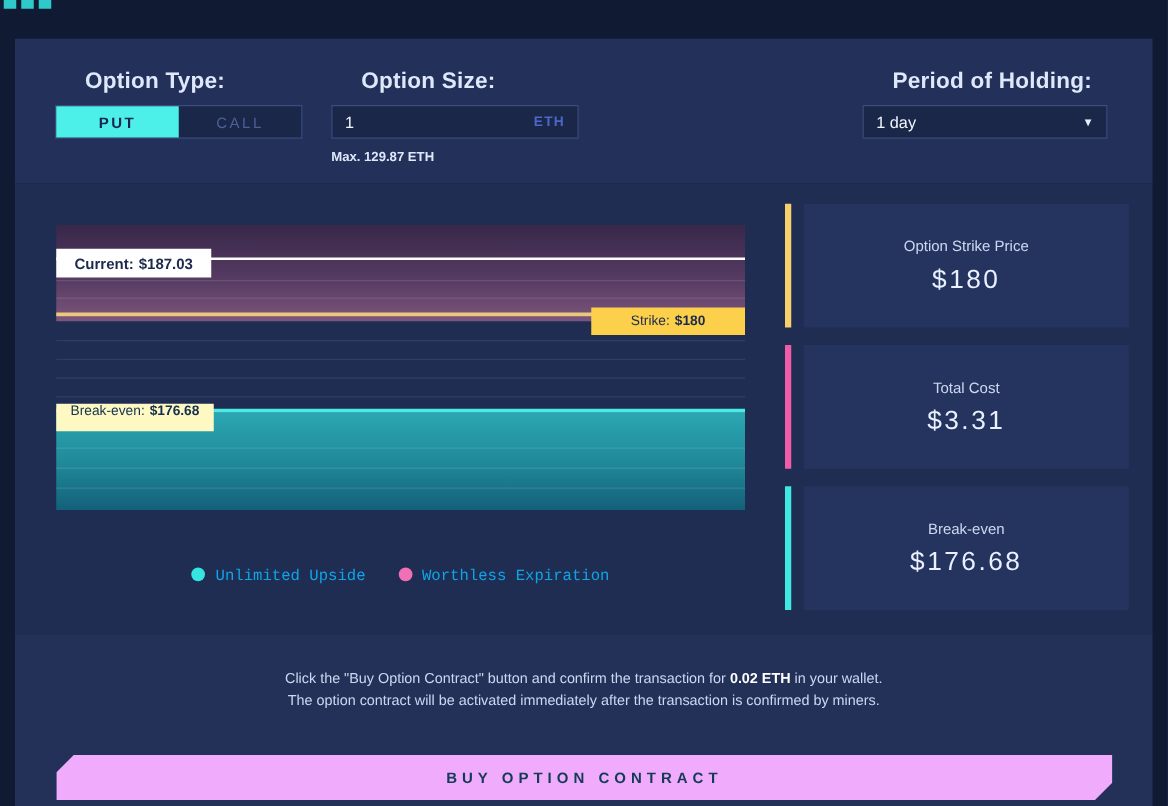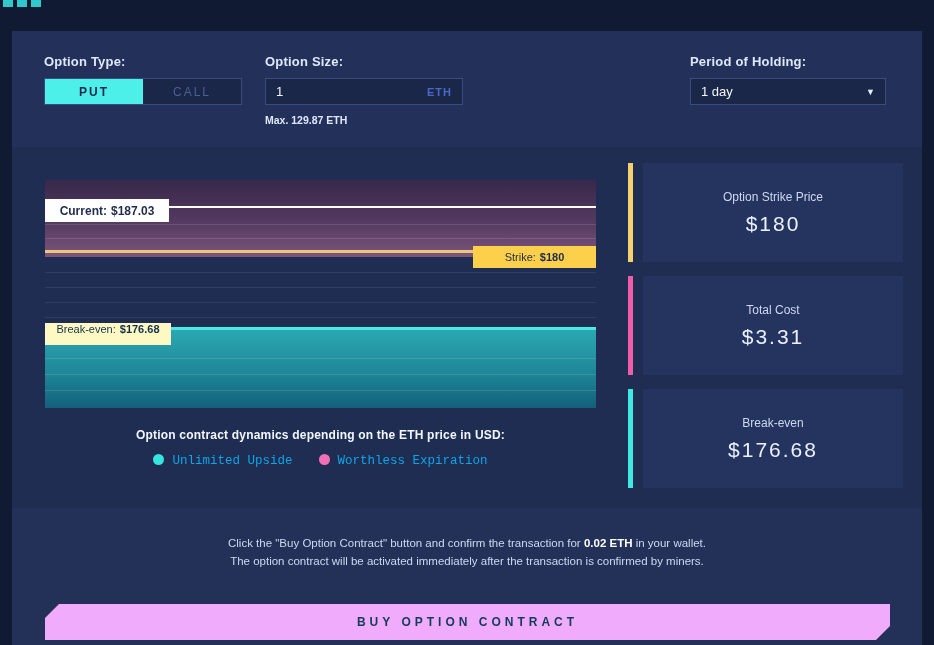--- a/index.html
+++ b/index.html
@@ -15,21 +15,21 @@
   .logo span { width:10px; height:7px; background:#2fc9cc; display:block; }
 
   
   .panel { position:absolute; left:12px; width:910px; }
   .panel-form   { top:31px;  height:116px; background:#22305a; }
   .panel-main   { top:147px; height:361px; background:#1f2d52; }
   .panel-footer { top:508px; height:137px; background:#233159; }
 
   
   .fcol { position:absolute; top:23px; }
-  .fcol .flabel { font-size:13px; font-weight:bold; color:#dfe8fb; letter-spacing:.2px; }
+  .fcol .flabel { font-size:18px; font-weight:bold; color:#dfe8fb; letter-spacing:.2px;margin-left:24px; }
   .fcol .ffield { margin-top:9px; height:27px; }
   .col-type   { left:32px;  width:198px; }
   .col-size   { left:253px; width:198px; }
   .col-strike { left:476px; width:188px; }
   .col-period { left:678px; width:196px; }
 
   .toggle { display:flex; border:1px solid #3a4b7d; background:#1a2749; height:27px; }
   .toggle .opt { flex:1; display:flex; align-items:center; justify-content:center;
     font-size:12px; letter-spacing:2px; color:#4c5f96; cursor:pointer; }
   .toggle .opt.active { background:#4df0e9; color:#16274e; font-weight:bold; }
@@ -174,21 +174,20 @@
       <div class="inner-line" style="top:44px"></div>
       <div class="inner-line" style="top:60px"></div>
     </div>
 
     <div class="label-breakeven">
       <span>Break-even:</span>
         <span class="bold">$176.68</span>
     </div>
   </div>
 
-  <div class="chart-caption">Option contract dynamics depending on the ETH price in USD:</div>
 
   <div class="legend">
     <div class="li">
       <span class="dot dot-upside"></span>
       <span>Unlimited Upside</span>
     </div>
     <div class="li">
       <span class="dot dot-worthless"></span>
       <span>Worthless Expiration</span>
     </div>

